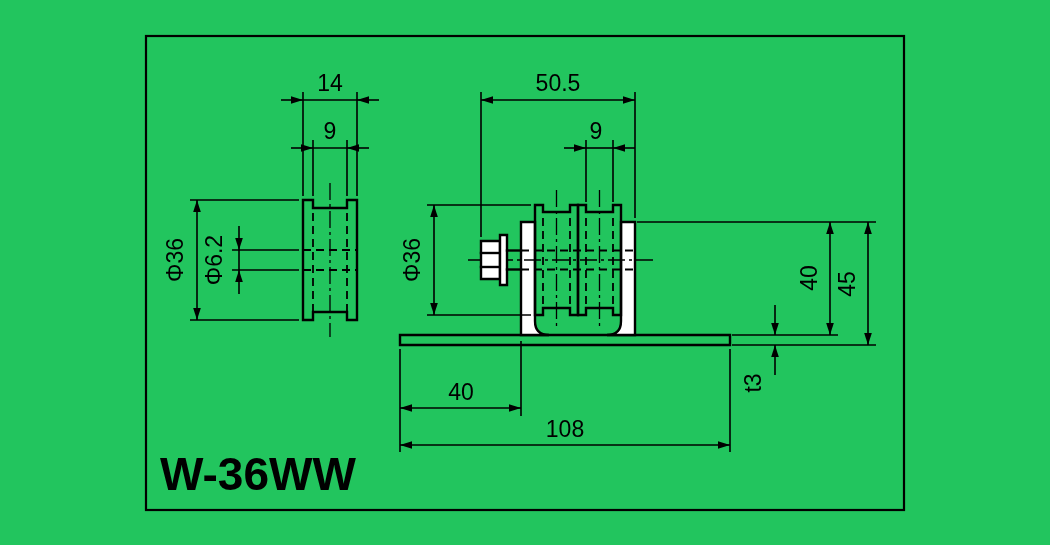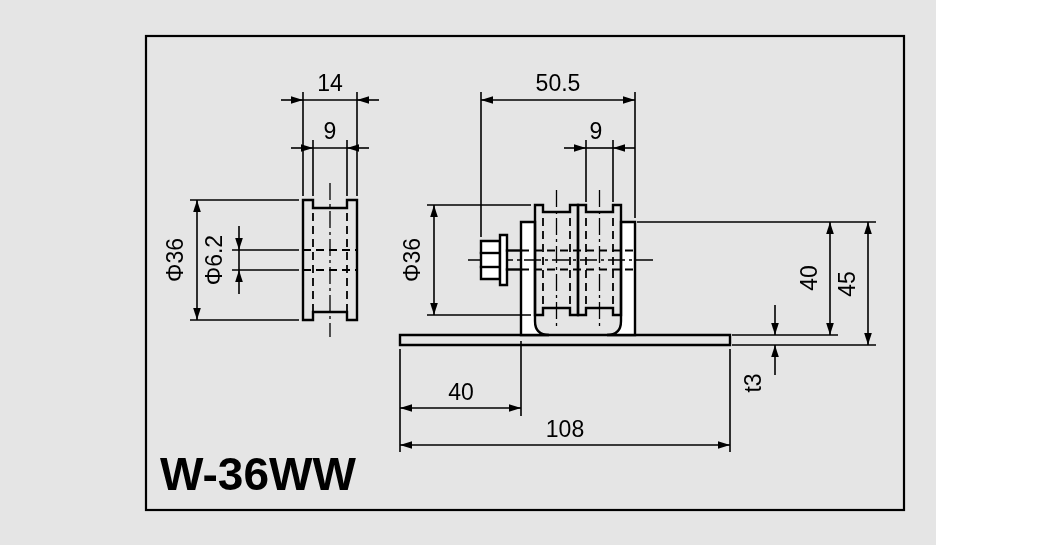--- a/index.html
+++ b/index.html
@@ -1,16 +1,16 @@
 <!DOCTYPE html>
 <html><head>
 <meta charset="utf-8">
 <style>
   html,body{margin:0;padding:0;background:#ffffff;}
-  .page{width:936px;height:545px;background:#e5e5e5;position:relative;font-family:"Liberation Sans",sans-serif;text-align:right;}
+  .page{width:1050px;height:545px;background:#22c55e;position:relative;font-family:"Liberation Sans",sans-serif;text-align:right;}
   svg{display:block}
   .obj{stroke:#000;stroke-width:2.4;fill:none;stroke-linecap:square;stroke-linejoin:miter}
   .objf{stroke:#000;stroke-width:2.4;fill:#ffffff;stroke-linejoin:miter}
   .hid{stroke:#000;stroke-width:1.8;fill:none;stroke-dasharray:8 5}
   .cl{stroke:#000;stroke-width:1.3;fill:none;stroke-dasharray:17 4 3 4}
   .dim{stroke:#000;stroke-width:1.6;fill:none}
   .dimtxt{font-size:23px;fill:#000;font-family:"Liberation Sans",sans-serif}
   .title-txt{font-size:46px;font-weight:700;fill:#000;font-family:"Liberation Sans",sans-serif}
 </style>
 </head>

